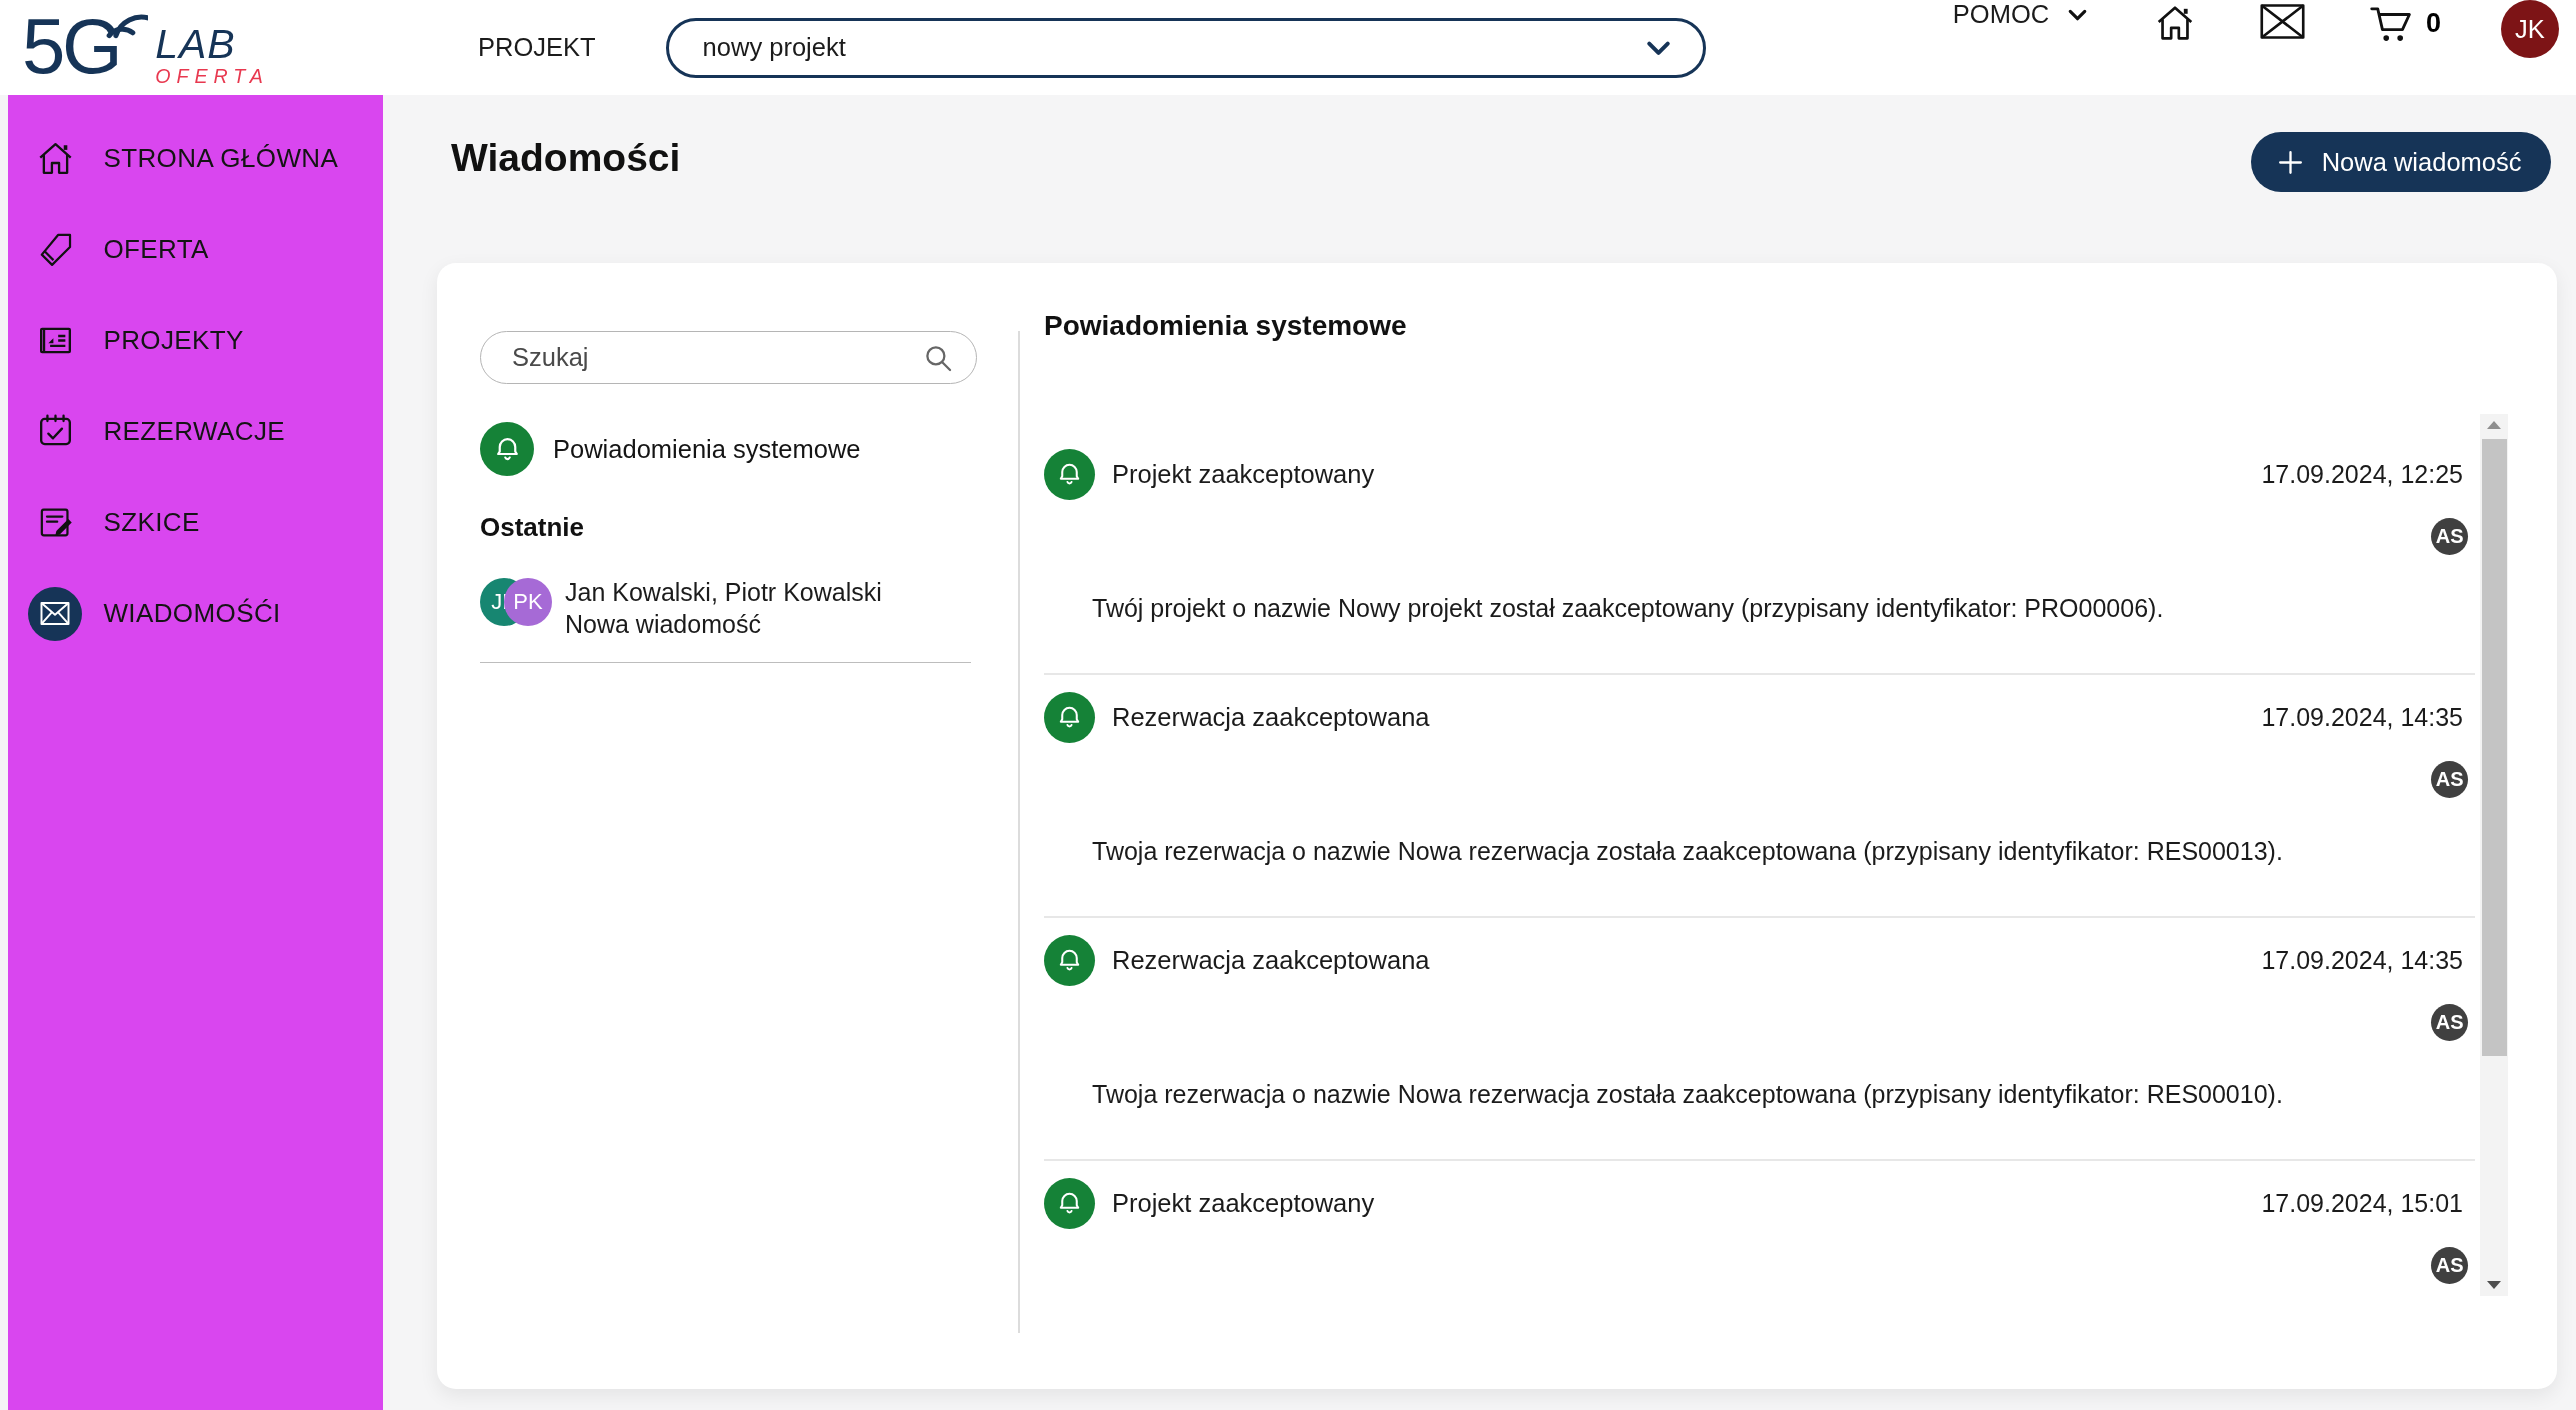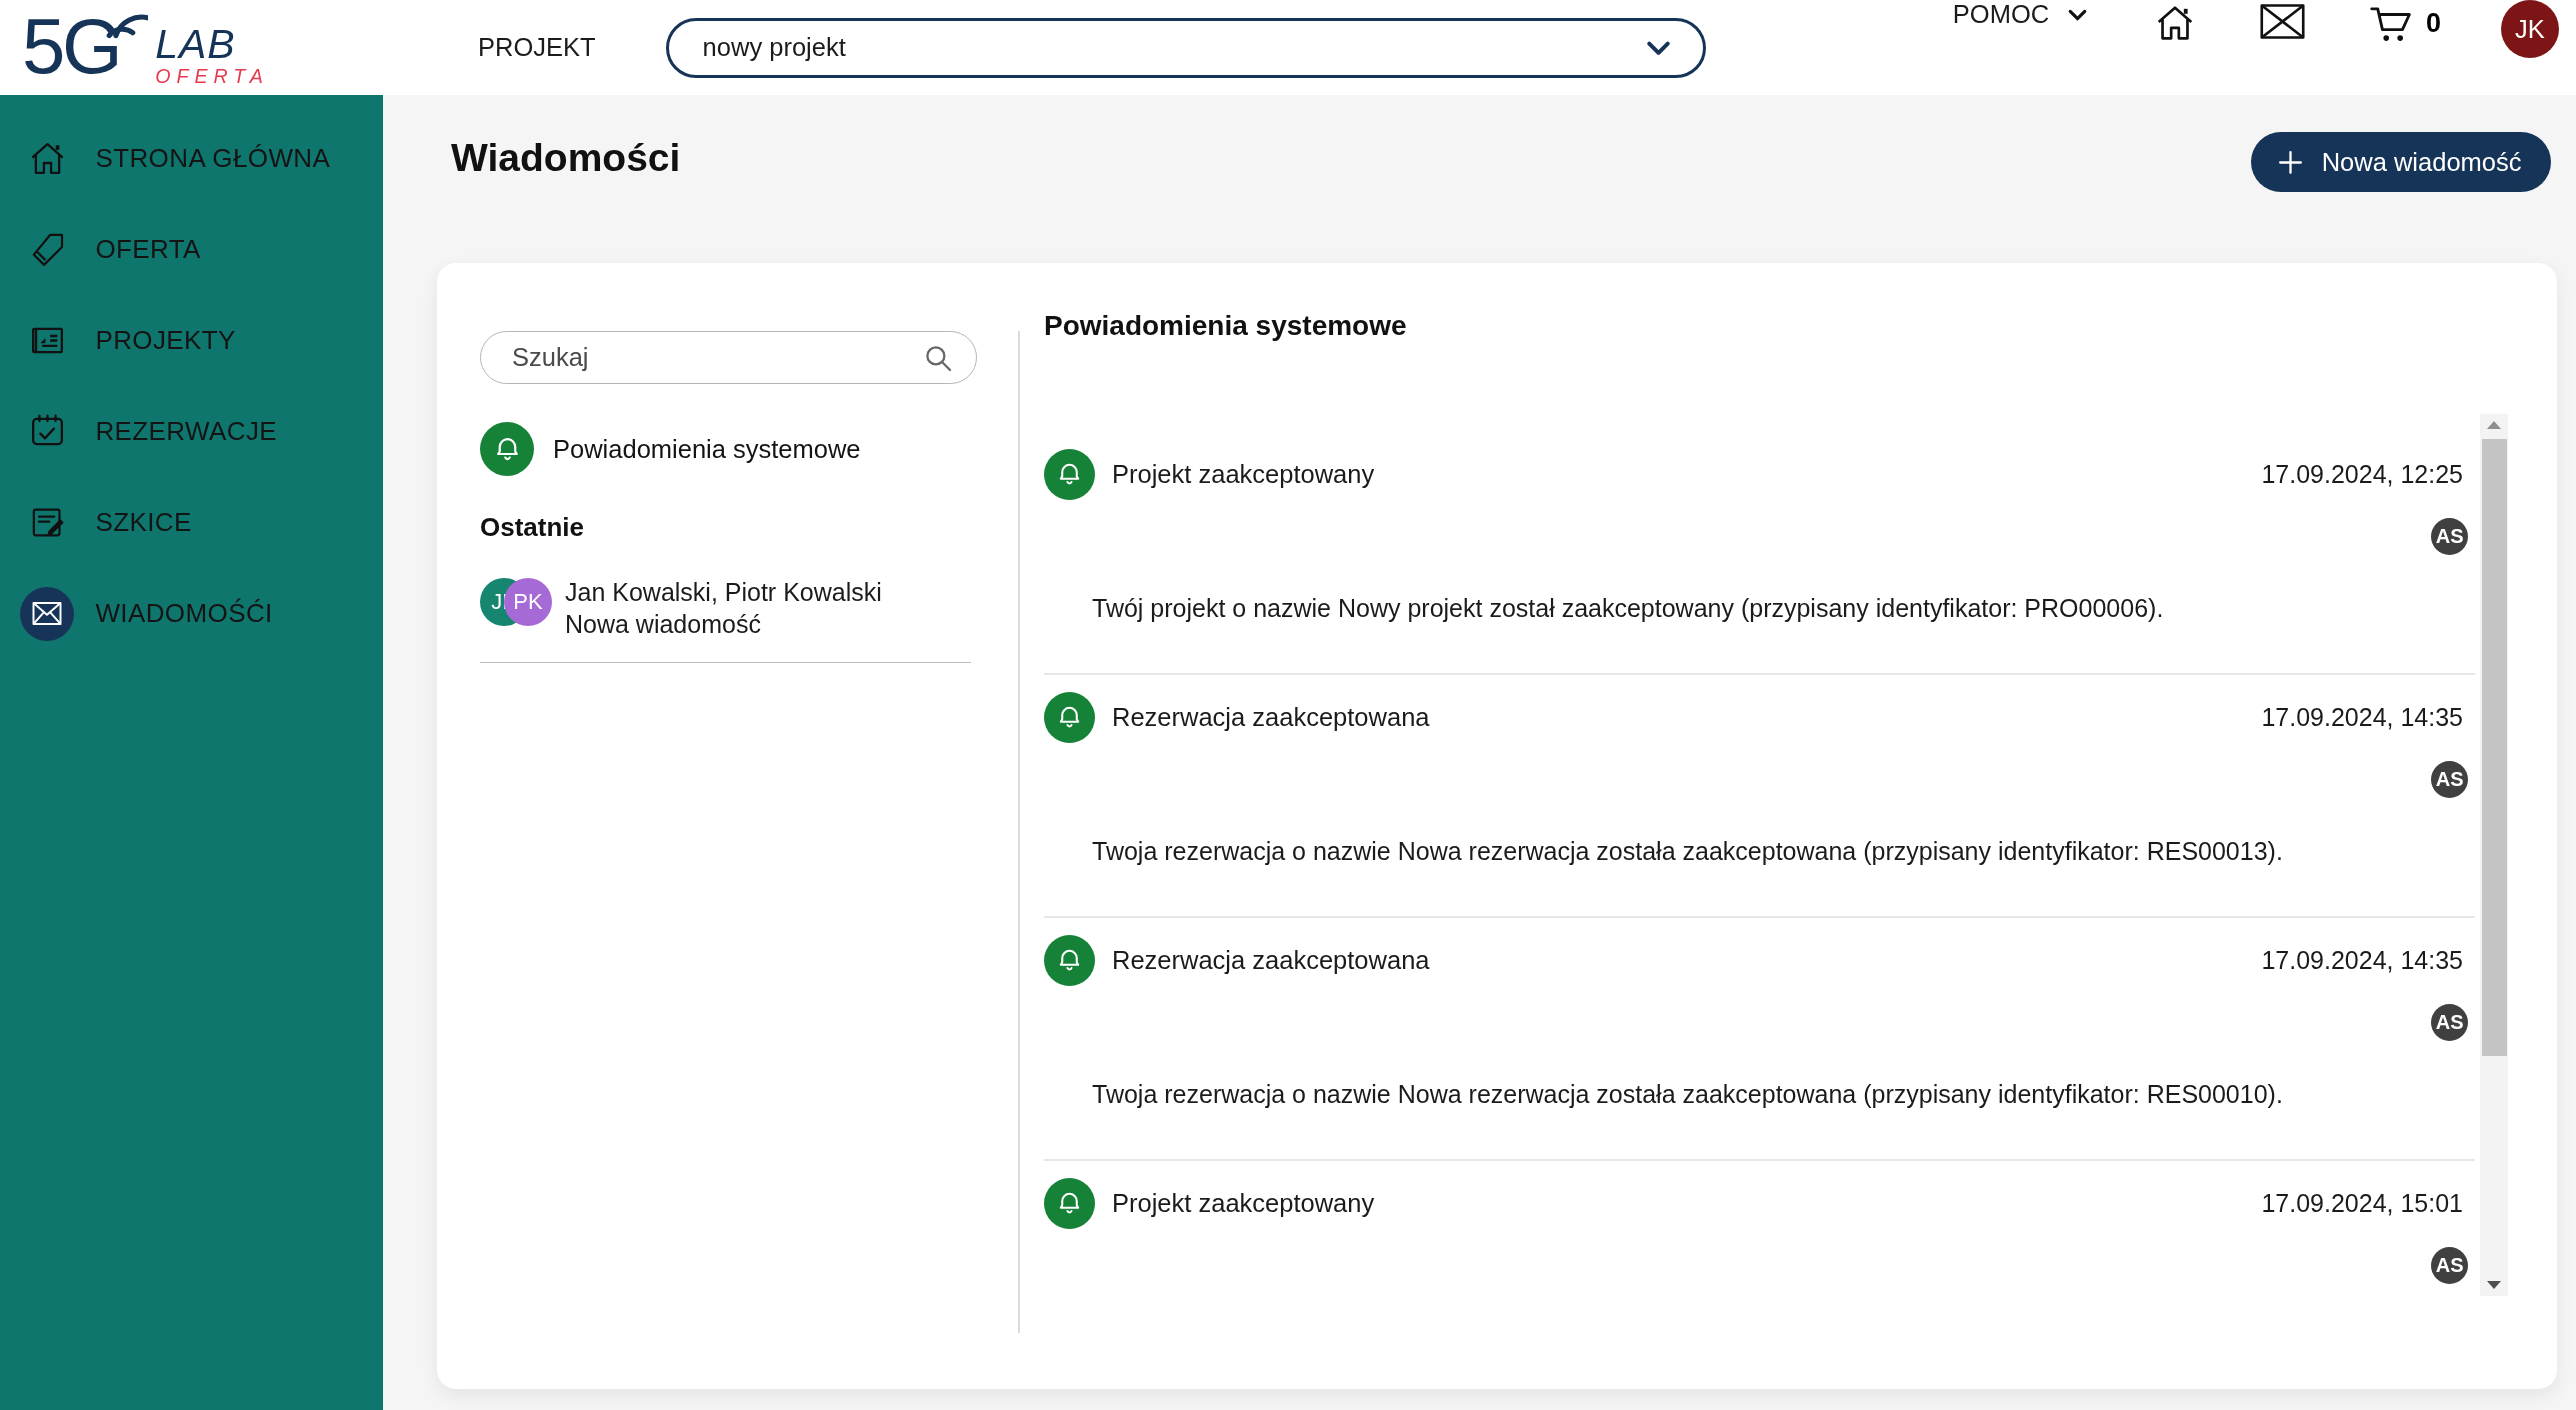--- a/index.html
+++ b/index.html
@@ -26,21 +26,21 @@
   .topbar-right { position:absolute; right:17px; top:0; height:95px; display:flex; align-items:flex-start; gap:60px; }
   .help-group { display:flex; align-items:center; gap:13.6px; cursor:pointer; }
   .help-label { font-size:25.5px; color:#1b1b1b; }
   .icon-btn { display:flex; align-items:center; cursor:pointer; }
   .cart-group { display:flex; align-items:center; gap:10.2px; cursor:pointer; }
   .cart-count { font-size:27px; font-weight:700; color:#000; }
   .avatar-user { width:58px; height:58px; border-radius:50%; background:#7d1416; color:#fff;
      display:flex; align-items:center; justify-content:center; font-size:25.5px; cursor:pointer; }
 
   
-  .sidebar { position:absolute; left:0; top:95px; width:383px; height:1315px; background:#0f766e; padding-top:18px; }
+  .sidebar { position:absolute; left:8px; top:95px; width:383px; height:1315px; background:#d946ef; padding-top:18px; }
   .nav-item { height:91px; display:flex; align-items:center; padding-left:19px; cursor:pointer; }
   .nav-icon-box { width:56px; height:56px; display:flex; align-items:center; justify-content:center; flex:0 0 56px; }
   .nav-label { margin-left:20.4px; font-size:26px; letter-spacing:0.4px; color:#141414; }
   .nav-active-circle { width:54px; height:54px; border-radius:50%; background:#163457;
      display:flex; align-items:center; justify-content:center; }
 
   
   .main { position:absolute; left:383px; top:95px; width:2193px; height:1315px; background:#f5f5f6; }
   .page-title { position:absolute; left:68px; top:41px; font-size:39px; font-weight:700; color:#111; }
   .new-msg-btn { position:absolute; right:25.5px; top:37px; height:60px; border-radius:31px; background:#163457;

